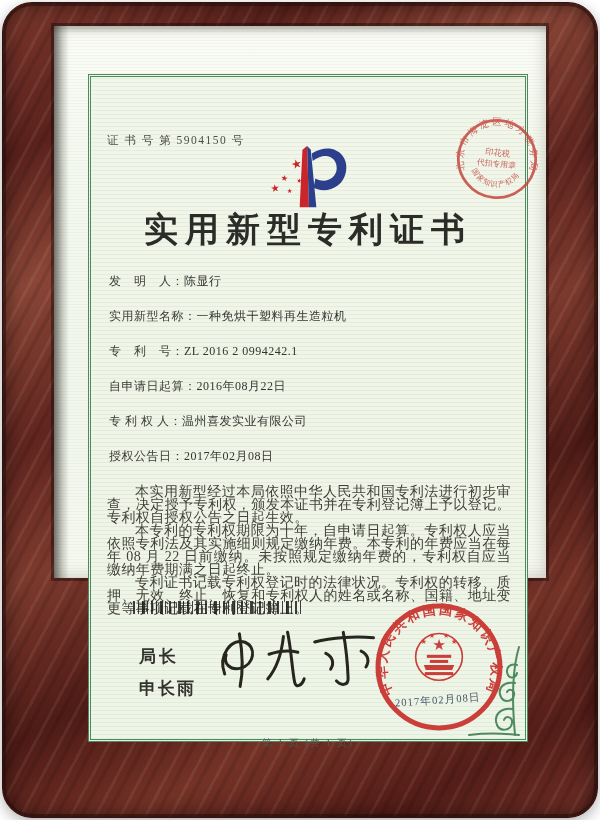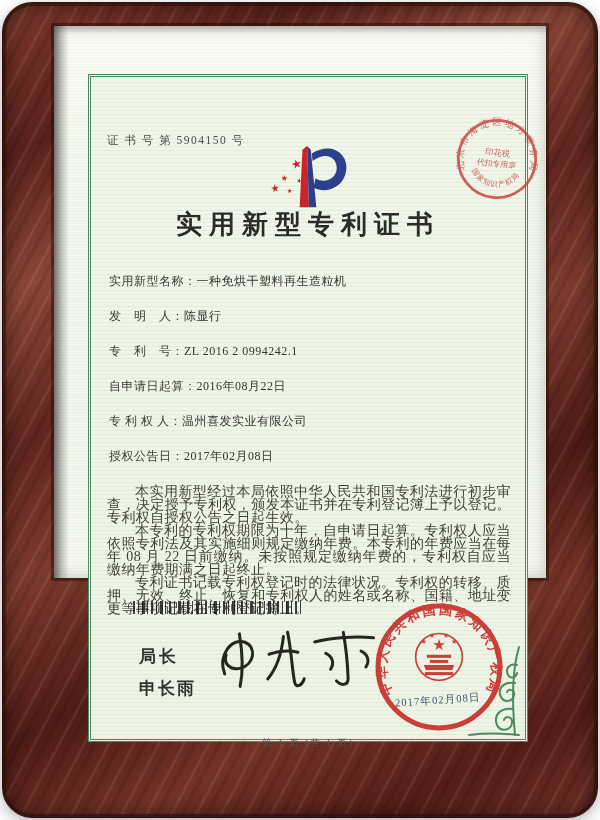--- a/index.html
+++ b/index.html
@@ -35,21 +35,21 @@
     background:
       repeating-linear-gradient(0deg, rgba(110,155,115,.10) 0 1px, rgba(0,0,0,0) 1px 4px),
       linear-gradient(180deg,#f2f6ea 0%,#eef4e6 100%);
   }
 
   .cert-no{position:absolute;left:16px;top:56px;font-size:11.5px;letter-spacing:1.5px;color:#4c4c46;}
 
   .logo{position:absolute;left:50%;transform:translateX(-50%);top:58px;width:96px;height:74px;}
 
   .title{position:absolute;left:0;width:100%;top:130px;text-align:center;
-    font-size:26px;font-weight:700;letter-spacing:7px;color:#2b2b27;}
+    font-size:34px;font-weight:700;letter-spacing:7px;color:#2b2b27;}
 
   .fields{position:absolute;left:18px;top:196px;right:8px;}
   .field-row{height:35px;font-size:12px;color:#3c3c36;letter-spacing:.5px;white-space:nowrap;}
   .field-label{color:#3c3c36;}
   .field-value{color:#343430;}
 
   .paras{position:absolute;left:16px;right:14px;top:408px;}
   .paras p{margin:0;font-size:14px;line-height:13px;text-indent:2em;text-align:justify;
     color:#403f38;letter-spacing:.4px;}
 
@@ -107,24 +107,24 @@
           <textPath href="#taxBottom">国家知识产权局</textPath>
         </text>
         <text x="50" y="46" font-size="9" text-anchor="middle" fill="#c4473f">印花税</text>
         <text x="50" y="58" font-size="8.5" text-anchor="middle" fill="#c4473f">代扣专用章</text>
       </svg>
 
       <div class="title">实用新型专利证书</div>
 
       <div class="fields">
         <div class="field-row">
+          <span class="field-label">发　明　人：</span><span class="field-value">陈显行</span>
+        </div>
+        <div class="field-row">
           <span class="field-label">实用新型名称：</span><span class="field-value">一种免烘干塑料再生造粒机</span>
-        </div>
-        <div class="field-row">
-          <span class="field-label">发　明　人：</span><span class="field-value">陈显行</span>
         </div>
         <div class="field-row">
           <span class="field-label">专　利　号：</span><span class="field-value">ZL 2016 2 0994242.1</span>
         </div>
         <div class="field-row">
           <span class="field-label">自申请日起算：</span><span class="field-value">2016年08月22日</span>
         </div>
         <div class="field-row">
           <span class="field-label">专 利 权 人：</span><span class="field-value">温州喜发实业有限公司</span>
         </div>

